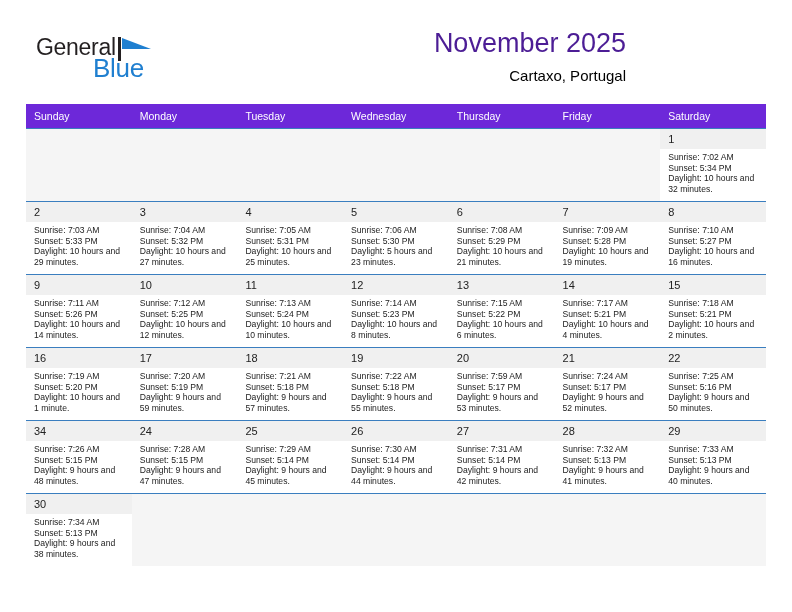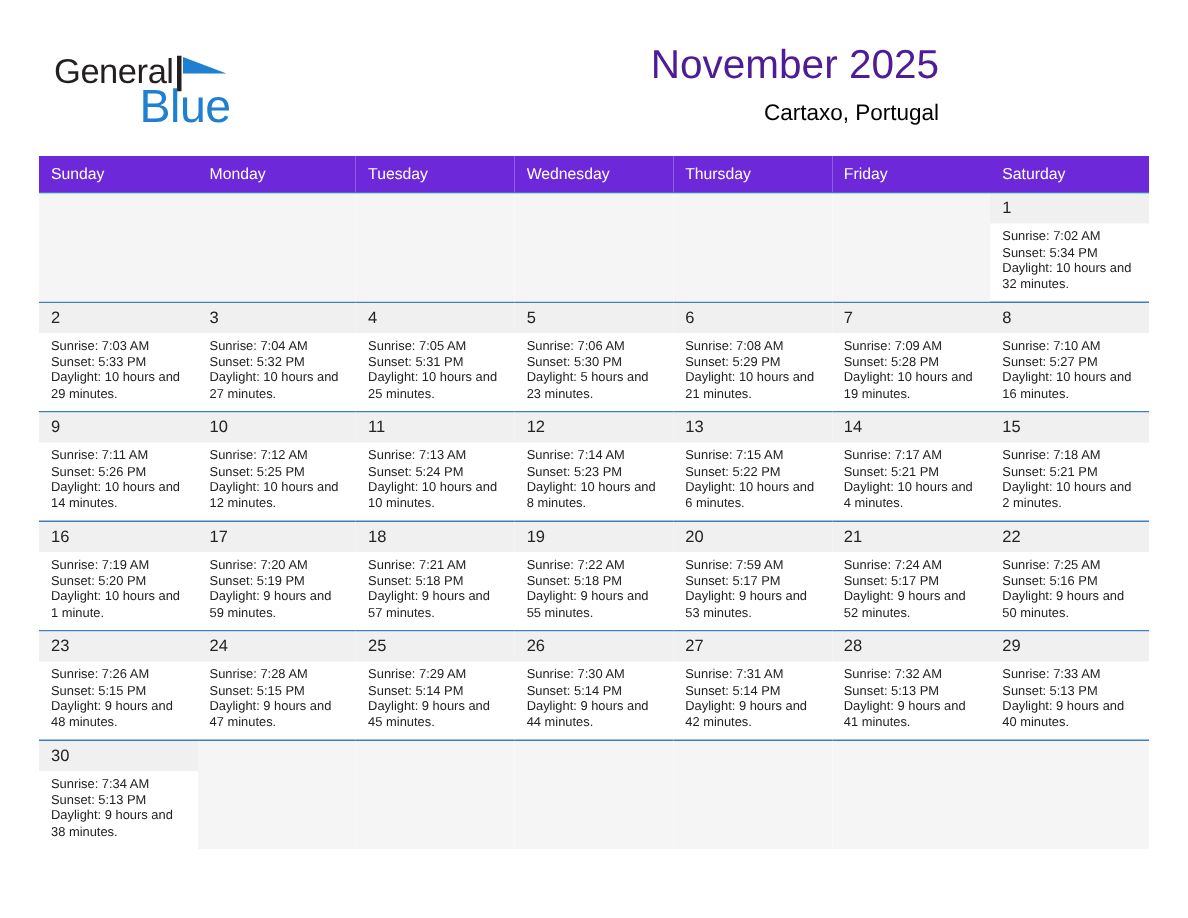--- a/index.html
+++ b/index.html
@@ -50,21 +50,21 @@
     position: absolute;
     left: 82px;
     top: 3px;
     width: 34px;
     height: 24px;
   }
   .logo-blue {
     position: absolute;
     left: 57px;
     top: 19px;
-    font-size: 31px;
+    font-size: 26px;
     letter-spacing: -0.3px;
     color: #1f7fd0;
     font-family: "Liberation Sans", sans-serif;
   }
 
   .title-block {
     position: absolute;
     right: 0;
     top: 0;
     text-align: right;
@@ -431,21 +431,21 @@
                 <div>Sunrise: 7:25 AM</div>
                 <div>Sunset: 5:16 PM</div>
                 <div class="daylight-wrap">Daylight: 9 hours and 50 minutes.</div>
               </div>
             </div>
           </td>
         </tr>
         <tr class="week-row">
           <td>
             <div class="daycell">
-              <div class="daynum">23</div>
+              <div class="daynum">34</div>
               <div class="info">
                 <div>Sunrise: 7:26 AM</div>
                 <div>Sunset: 5:15 PM</div>
                 <div class="daylight-wrap">Daylight: 9 hours and 48 minutes.</div>
               </div>
             </div>
           </td>
           <td>
             <div class="daycell">
               <div class="daynum">24</div>

